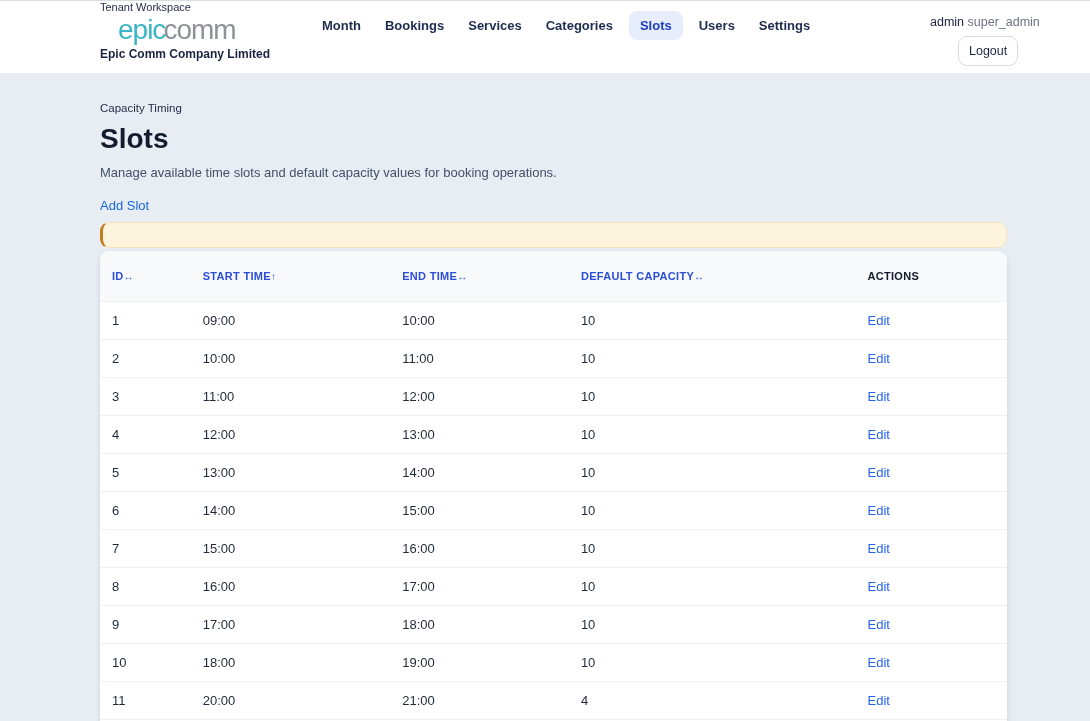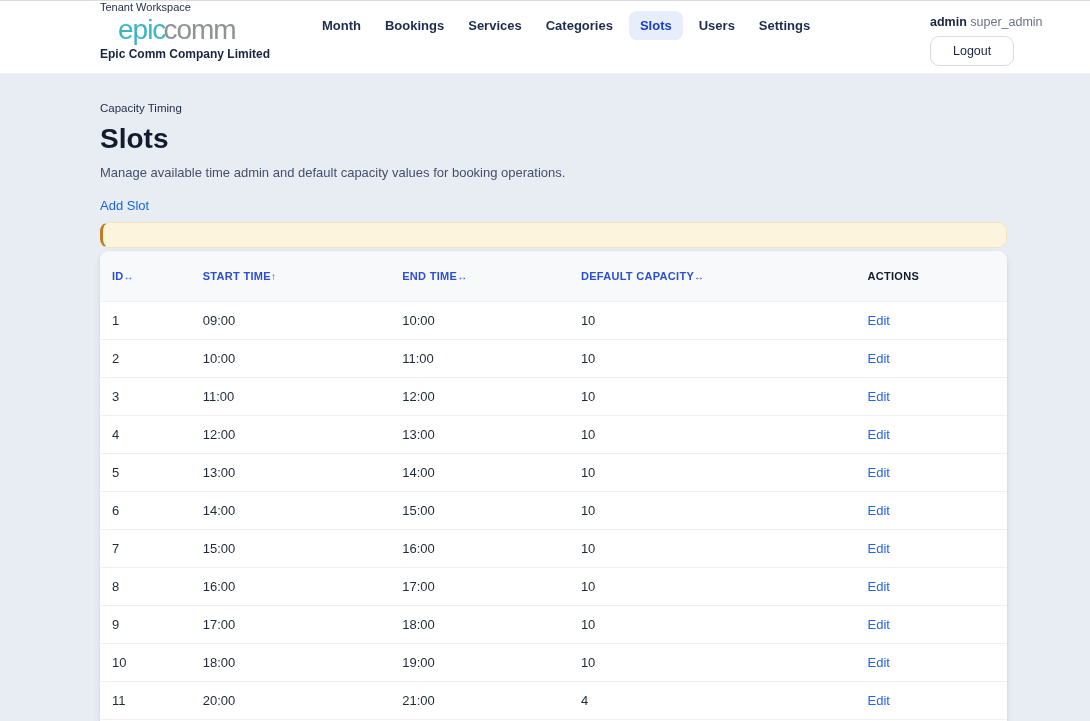--- a/index.html
+++ b/index.html
@@ -31,26 +31,26 @@
   .nav { flex: 1; padding: 10px 0 0 24px; }
   .nav-row { display: flex; align-items: center; gap: 8px; margin-bottom: 7px; }
   .nav-item {
     font-size: 13px; font-weight: bold; color: #1d2b4f;
     padding: 7px 8px; border-radius: 8px; cursor: pointer; white-space: nowrap;
   }
   .nav-item.active { background: #e7edfa; color: #1a3fc1; padding: 7px 11px; }
 
   .userbox { flex: none; padding-top: 14px; min-width: 120px; }
   .user-line { font-size: 12.5px; margin-bottom: 7px; white-space: nowrap; }
-  .user-name { font-weight: bold; color: #1a2440; }
+  .user-name { font-weight: normal; color: #1a2440; }
   .user-role { color: #6b7280; }
   .logout-btn {
     font-family: inherit; font-size: 12.5px; color: #1a2440;
     background: #ffffff; border: 1px solid #d7dce3; border-radius: 9px;
-    padding: 7px 22px; cursor: pointer;
+    padding: 7px 10px; cursor: pointer; margin-left: 28px;
   }
 
   
   .main { padding: 28px 83px 0 100px; }
   .eyebrow { font-size: 11.5px; color: #1f2a44; }
   .page-title { font-size: 28px; font-weight: bold; color: #131c2e; margin: 9px 0 10px; }
   .page-desc { font-size: 13px; color: #44506a; margin-bottom: 16px; }
   .add-link { font-size: 13px; color: #1767e0; cursor: pointer; display: inline-block; margin-bottom: 9px; }
 
   .filter-input {
@@ -112,21 +112,21 @@
       <span class="user-name">admin</span>
       <span class="user-role">super_admin</span>
     </div>
     <button class="logout-btn">Logout</button>
   </div>
 </header>
 
 <main class="main">
   <div class="eyebrow">Capacity Timing</div>
   <h1 class="page-title">Slots</h1>
-  <p class="page-desc">Manage available time admin and default capacity values for booking operations.</p>
+  <p class="page-desc">Manage available time slots and default capacity values for booking operations.</p>
   <a class="add-link">Add Slot</a>
 
   <input class="filter-input" type="text" value="" style="">
 
   <div class="table-card">
     <table>
       <thead>
         <tr id="head-row">
             <th class="col-id">ID<span class="sort-glyph">↔</span></th>
             <th class="col-start">START TIME<span class="sort-glyph">↑</span></th>

